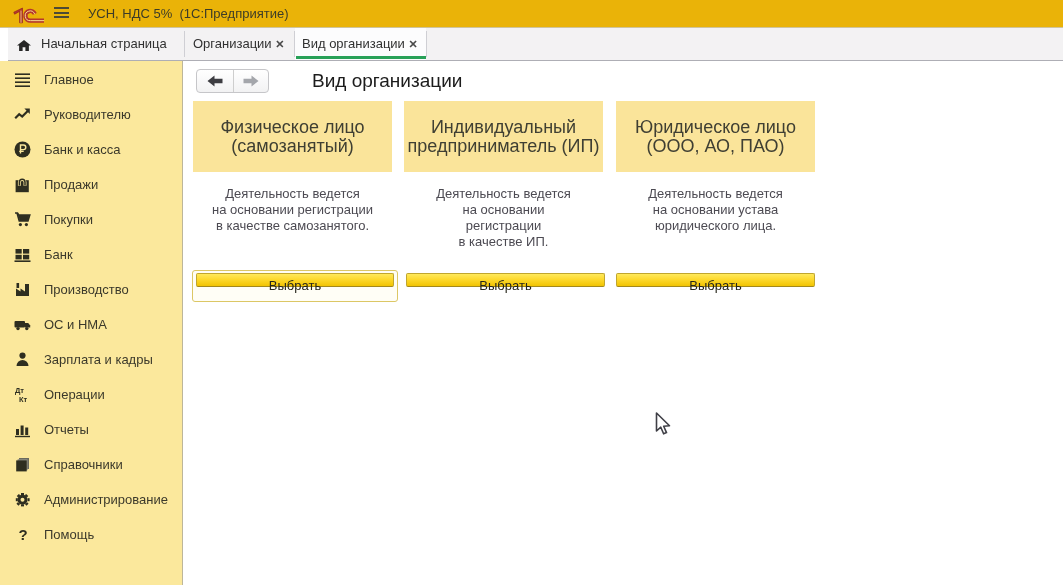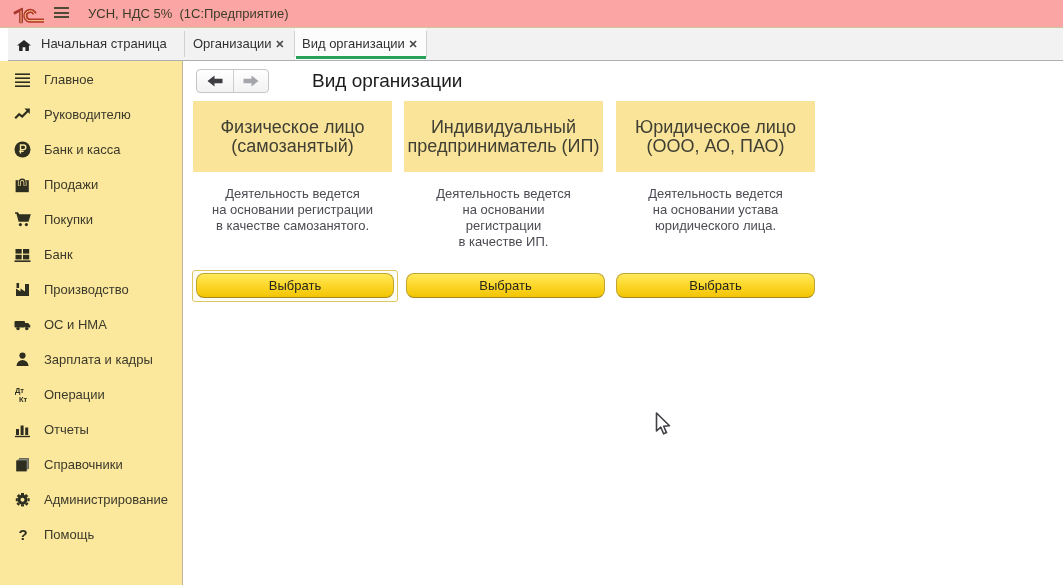--- a/index.html
+++ b/index.html
@@ -2,21 +2,21 @@
 <html><head>
 <meta charset="utf-8">
 <style>
 * { margin:0; padding:0; box-sizing:border-box; }
 html,body { width:1063px; height:585px; overflow:hidden; background:#fff;
   font-family:"Liberation Sans", sans-serif; }
 #page { position:relative; width:1063px; height:585px; }
 
 
 .topbar { position:absolute; left:0; top:0; width:1063px; height:28px;
-  background:#fca5a5; border-bottom:1px solid #cfc49c; }
+  background:#eab308; border-bottom:1px solid #cfc49c; }
 .logo1c { position:absolute; left:11px; top:5px; }
 .hamb { position:absolute; left:54px; top:7px; width:15px; height:13px; }
 .hamb div { height:2px; background:#4d4a35; margin-bottom:2.6px; }
 .apptitle { position:absolute; left:88px; top:6px; font-size:13px; color:#3c3c28; }
 
 
 .tabbar { position:absolute; left:8px; top:28px; width:1063px; height:33px;
   background:#f3f2f3; border-bottom:1px solid #aeaeb5; }
 .tab { position:absolute; top:0; height:32px; font-size:13px; color:#313131; }
 .tabsep { position:absolute; top:3px; width:1px; height:26px; background:#cfcfd4; }
@@ -43,23 +43,23 @@
   background:linear-gradient(#ffffff,#f2f2f3); border:1px solid #c6c6c9; border-radius:4px; }
 .navbtns .sep { position:absolute; left:36px; top:0px; width:1px; height:22px; background:#cecece; }
 .pagetitle { position:absolute; left:129px; top:9px; font-size:19px; color:#1c1c1c; }
 
 .card { position:absolute; top:40px; width:199px; }
 .cardhead { position:absolute; top:0; width:199px; height:71px; background:#fae49a;
   display:flex; align-items:center; justify-content:center; text-align:center;
   font-size:18px; color:#3f3f33; line-height:19px; }
 .carddesc { position:absolute; top:85px; width:199px; text-align:center;
   font-size:13px; color:#4c4a52; line-height:16px; }
-.cardbtn { position:absolute; top:172px; width:199px; height:25px;
+.cardbtn { position:absolute; top:172px; width:199px; height:14px;
   background:linear-gradient(#ffe95c, #fdd92e 45%, #f2c403);
-  border:1px solid #c0a62e; border-bottom-color:#a3891c; border-radius:8px;
+  border:1px solid #c0a62e; border-bottom-color:#a3891c; border-radius:2px;
   text-align:center; font-size:13px; color:#26261c; line-height:23px; }
 .c1 .cardbtn { left:3px; width:198px; }
 .c2 .cardbtn { left:2px; }
 .c3 .cardbtn { left:0px; }
 .c1 { left:10px; }
 .c2 { left:221px; }
 .c3 { left:433px; }
 .focusring { position:absolute; left:-1px; top:169px; width:206px; height:32px;
   border:1px solid #dcc765; border-radius:3px; background:#fffef6; }
 </style>

